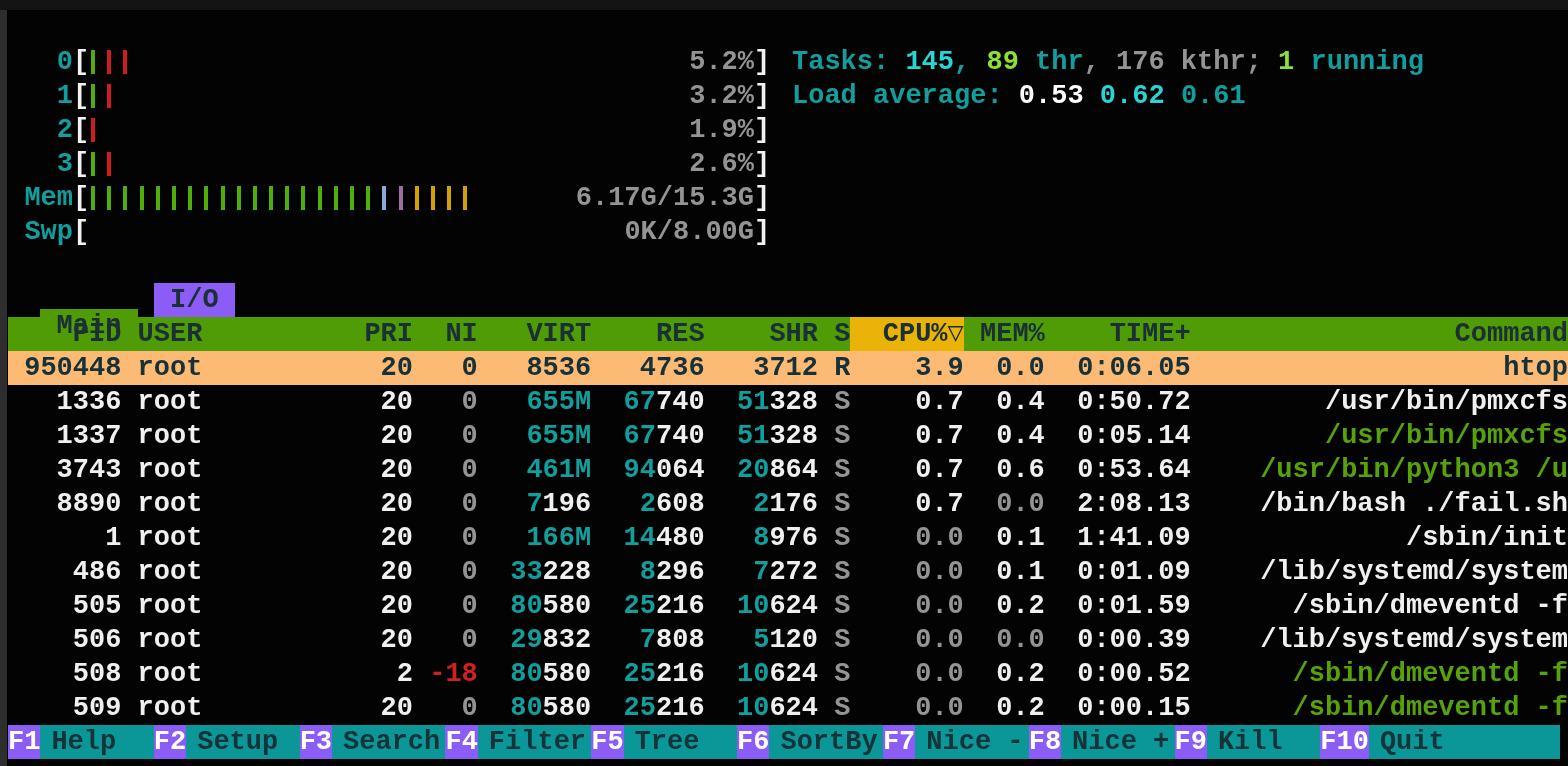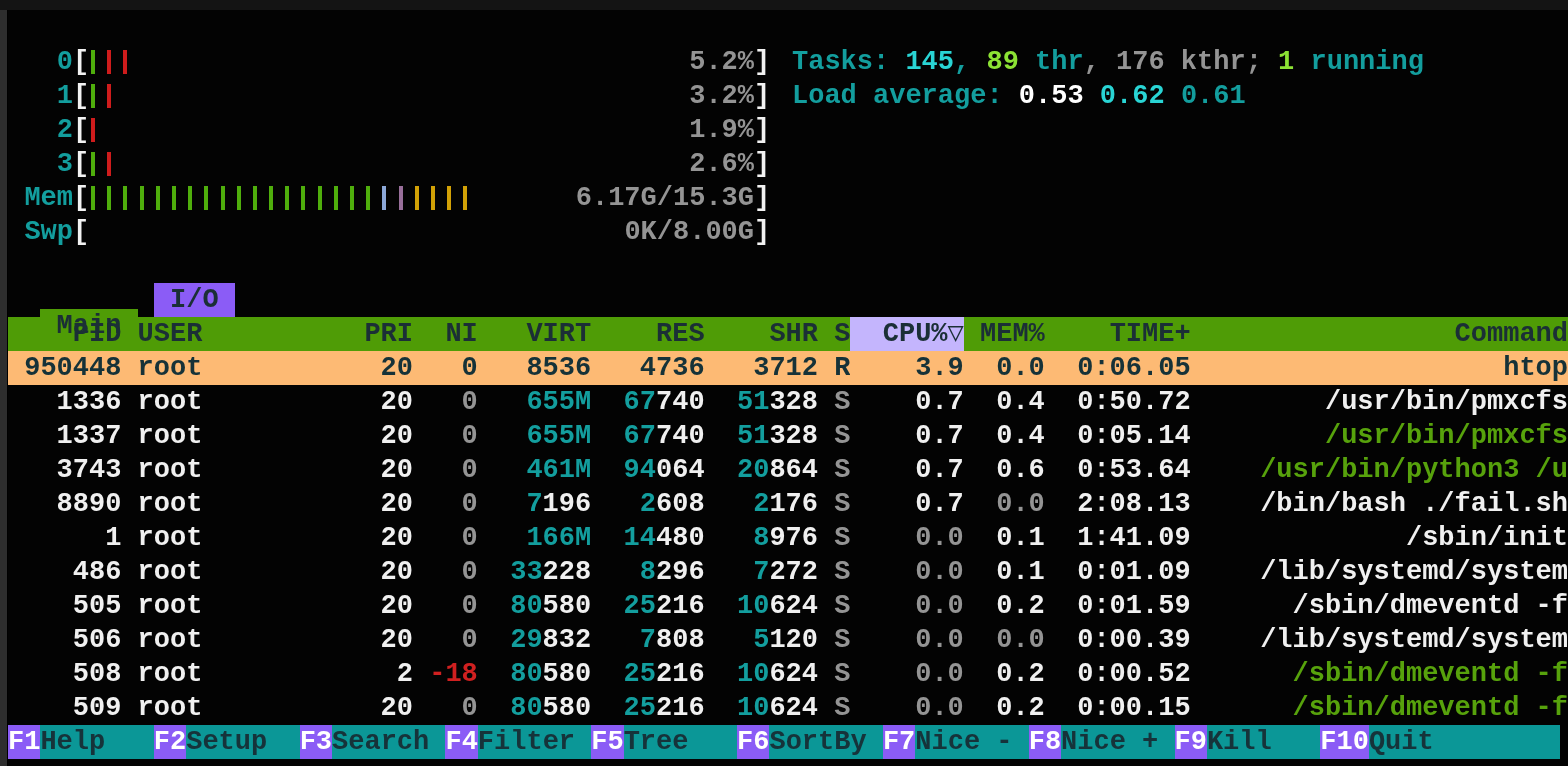--- a/index.html
+++ b/index.html
@@ -60,29 +60,29 @@
   .f-res  { width:7ch; }
   .f-shr  { width:7ch; }
   .f-s    { width:2ch; }
   .f-cpu  { width:7ch; }
   .f-mem  { width:5ch; }
   .f-time { width:9ch; }
   .f-cmd  { flex:1 1 auto !important; text-align:right; padding-left:1ch; }
 
   .table-header { background:#4f9c06; }
   .table-header > span { color:#1b2f36; }
-  .table-header .sorted { background:#c4b5fd; }
+  .table-header .sorted { background:#eab308; }
 
   .prow.selected { background:#fdba74; }
   .prow.selected span { color:#163238 !important; }
 
   
   .fnbar { position:absolute; left:0; bottom:7px; width:1552px; height:34px; line-height:34px; display:flex; }
   .fnkey { flex:none; color:#ffffff; background:#8b5cf6; white-space:pre; }
-  .fnlabel { flex:none; width:7ch; color:#16333a; background:#0b9797; white-space:pre; overflow:hidden; }
+  .fnlabel { flex:none; width:7ch; color:#16333a; background:#0b9797; white-space:pre; overflow:hidden;padding-left:11px; }
   .fnlabel.last { flex:1 1 auto; }
 </style>
 </head>
 <body>
 
 <div class="frame-top"></div>
 <div class="frame-left"></div>
 
 <div class="terminal">
   <div class="top-area">

